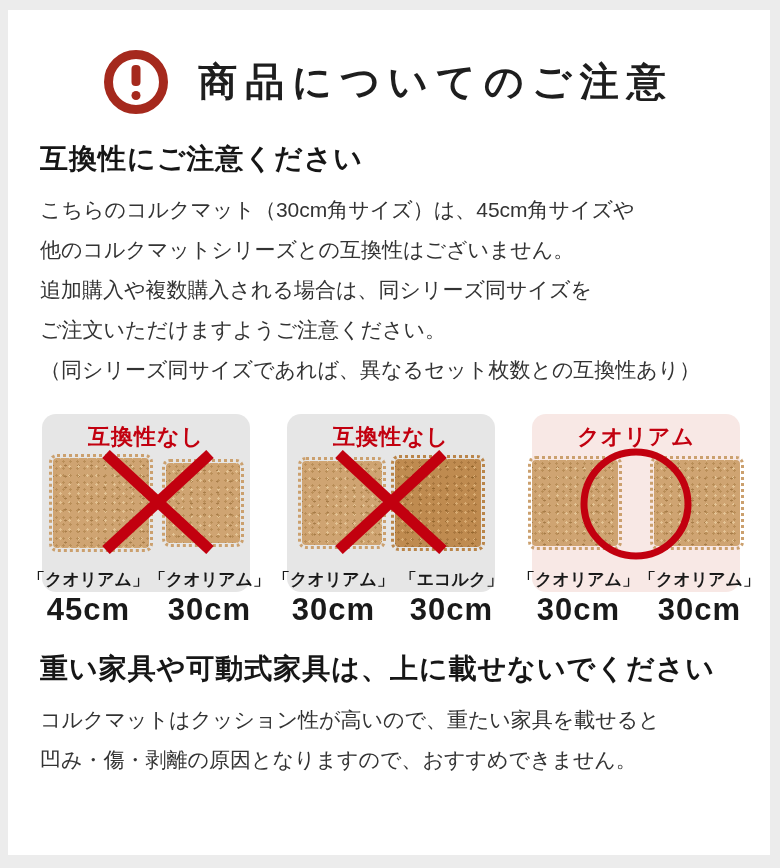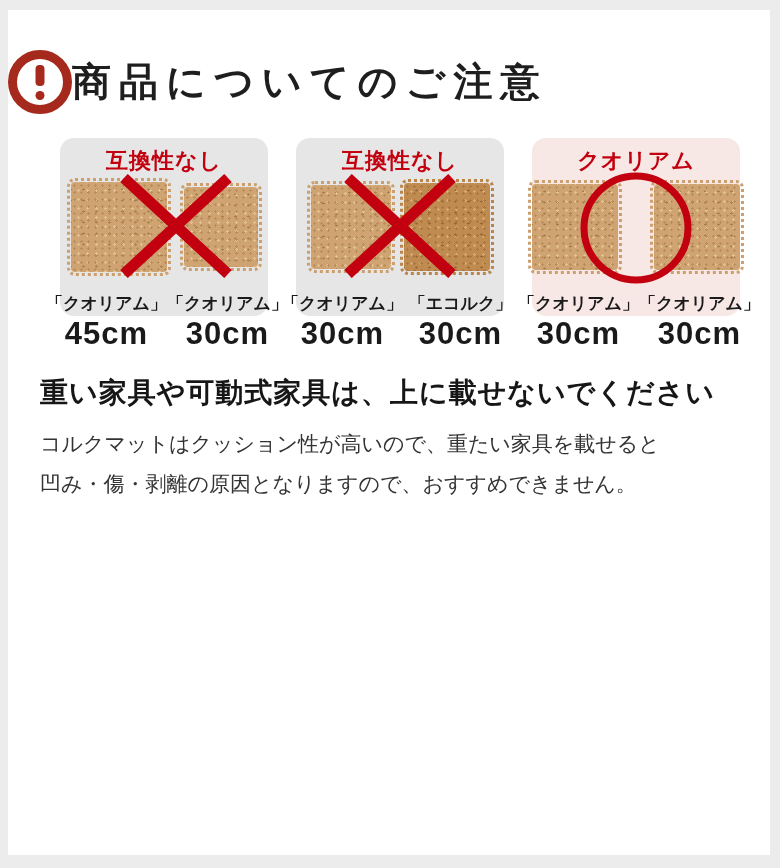--- a/index.html
+++ b/index.html
@@ -9,36 +9,36 @@
     font-family:"Liberation Sans","DejaVu Sans",sans-serif;
     color:#333;
     overflow:hidden;
   }
   .sheet{
     position:absolute;left:8px;top:10px;width:762px;height:845px;
     background:#ffffff;overflow:hidden;
   }
 
   
-  .title-row{display:flex;align-items:center;padding-top:40px;}
+  .title-row{display:flex;align-items:center;justify-content:center;gap:30px;padding-top:40px;}
   .warn-icon{position:relative;width:46px;height:46px;border:9px solid #a5291d;border-radius:50%;flex:0 0 auto;}
   .excl-bar{position:absolute;left:50%;top:6px;transform:translateX(-50%);width:9px;height:21px;background:#a5291d;border-radius:4px;}
   .excl-dot{position:absolute;left:50%;bottom:5px;transform:translateX(-50%);width:9px;height:9px;background:#a5291d;border-radius:50%;}
   .page-title{font-size:39px;font-weight:600;letter-spacing:8px;color:#1e1e1e;white-space:nowrap;}
 
   
   .section{margin:0 32px;}
   .sec-compat{margin-top:26px;}
   .sec-furniture{margin-top:56px;}
   .sec-heading{font-size:28px;font-weight:700;color:#161616;letter-spacing:1px;margin:0 0 12px;white-space:nowrap;}
   .para{font-size:21px;color:#333;}
   .para .line{line-height:40px;white-space:nowrap;}
 
   
-  .panels{display:flex;justify-content:flex-end;margin:24px 16px 0 20px;}
+  .panels{display:flex;justify-content:space-between;margin:24px 16px 0 20px;}
   .group{position:relative;width:236px;height:180px;}
   .panel-bg{position:absolute;top:0;bottom:2px;left:14px;right:14px;border-radius:14px;}
   .g1 .panel-bg,.g2 .panel-bg{background:#e6e6e6;}
   .g3 .panel-bg{background:#f8e8e5;}
   .status{position:relative;text-align:center;font-size:22px;font-weight:700;color:#c2000f;padding-top:8px;letter-spacing:1px;white-space:nowrap;}
   .mats{position:relative;display:flex;justify-content:center;align-items:center;margin-top:5px;height:92px;}
   .mat{border-radius:4px;flex:0 0 auto;}
   .m-light{
     background-color:#cfa472;color:#cba06e;
     background-image:
@@ -82,20 +82,30 @@
 <div class="sheet">
 
   <div class="title-row">
     <div class="warn-icon">
       <div class="excl-bar"></div>
       <div class="excl-dot"></div>
     </div>
     <div class="page-title">商品についてのご注意</div>
   </div>
 
+  <div class="section sec-compat">
+    <h2 class="sec-heading">互換性にご注意ください</h2>
+    <div class="para">
+      <div class="line">こちらのコルクマット（30cm角サイズ）は、45cm角サイズや</div>
+      <div class="line">他のコルクマットシリーズとの互換性はございません。</div>
+      <div class="line">追加購入や複数購入される場合は、同シリーズ同サイズを</div>
+      <div class="line">ご注文いただけますようご注意ください。</div>
+      <div class="line">（同シリーズ同サイズであれば、異なるセット枚数との互換性あり）</div>
+    </div>
+  </div>
 
   <div class="panels">
 
     <div class="group g1">
       <div class="panel-bg"></div>
       <div class="status">互換性なし</div>
       <div class="mats">
         <div class="mat mat-left m-light"></div>
         <div class="mat mat-right m-light"></div>
         <svg class="mark mark-x" width="122" height="104" viewBox="0 0 122 104">

